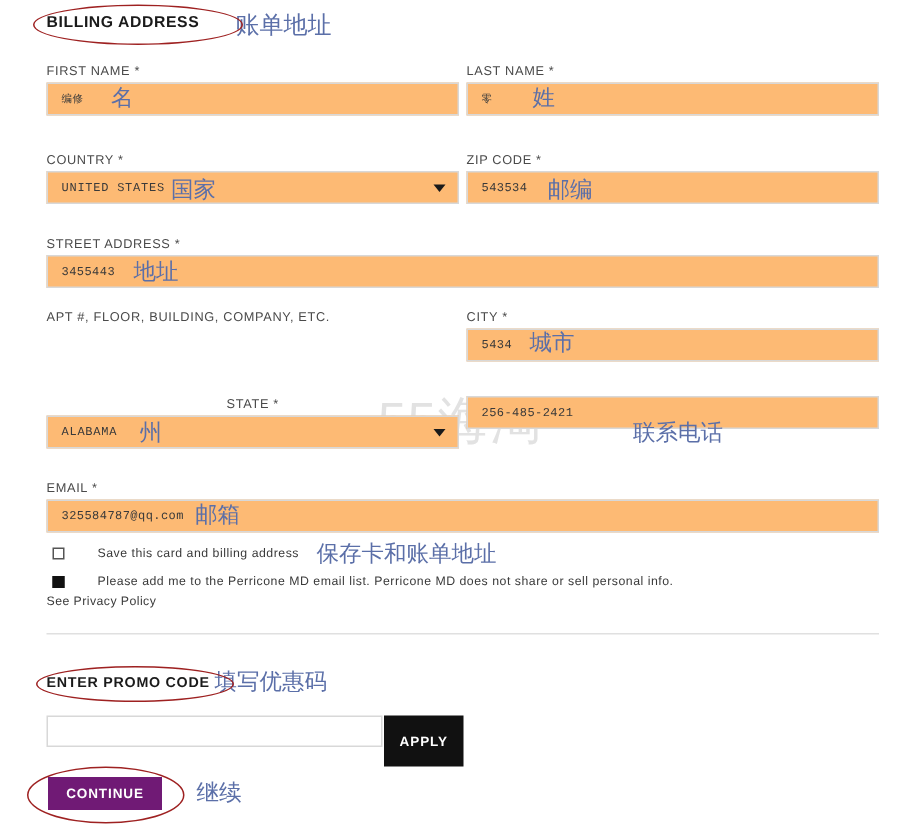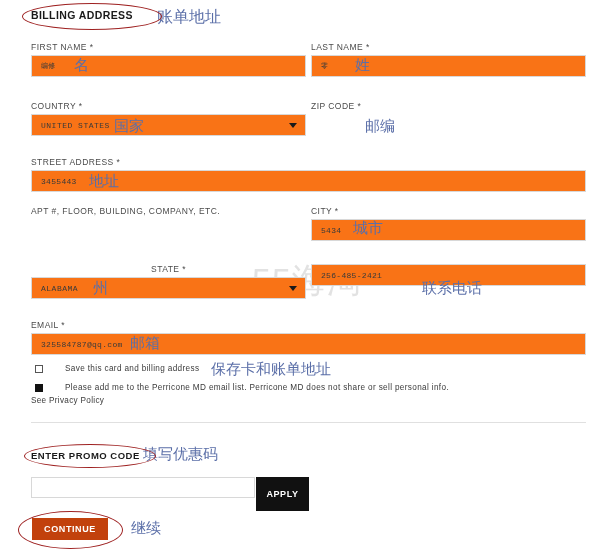--- a/index.html
+++ b/index.html
@@ -74,21 +74,21 @@
     font-size: 8.5px;
     letter-spacing: 0.45px;
     color: #4a4a4a;
     display: block;
     margin-bottom: 3px;
     font-family: "Liberation Sans", sans-serif;
     white-space: nowrap;
   }
   .field-box {
     border: 1px solid #d8d8d8;
-    background: #f97316;
+    background: #fdba74;
     height: 22px;
     display: flex;
     align-items: center;
     padding: 0 0 0 9px;
     box-sizing: border-box;
     position: relative;
   }
   .field-value {
     font-size: 8px;
     color: #3a3a3a;
@@ -198,21 +198,21 @@
     border: none;
     cursor: pointer;
     padding: 0;
   }
   .continue-btn {
     position: absolute;
     left: 32px;
     top: 518px;
     width: 76px;
     height: 22px;
-    background: #c2410c;
+    background: #701a75;
     color: #ffffff;
     font-size: 9px;
     font-weight: bold;
     letter-spacing: 0.6px;
     display: flex;
     align-items: center;
     justify-content: center;
     font-family: "Liberation Sans", sans-serif;
     border: none;
     cursor: pointer;
@@ -245,20 +245,23 @@
   <div class="field" style="left:31px; top:101px; width:275px;">
     <span class="field-label">COUNTRY *</span>
     <div class="field-box">
       <span class="field-value upper">UNITED STATES</span>
       <span class="caret"></span>
     </div>
   </div>
 
   <div class="field" style="left:311px; top:101px; width:275px;">
     <span class="field-label">ZIP CODE *</span>
+    <div class="field-box">
+      <span class="field-value">543534</span>
+    </div>
   </div>
 
   <div class="field" style="left:31px; top:157px; width:555px;">
     <span class="field-label">STREET ADDRESS *</span>
     <div class="field-box">
       <span class="field-value">3455443</span>
     </div>
   </div>
 
   <div class="field" style="left:31px; top:206px; width:275px;">

